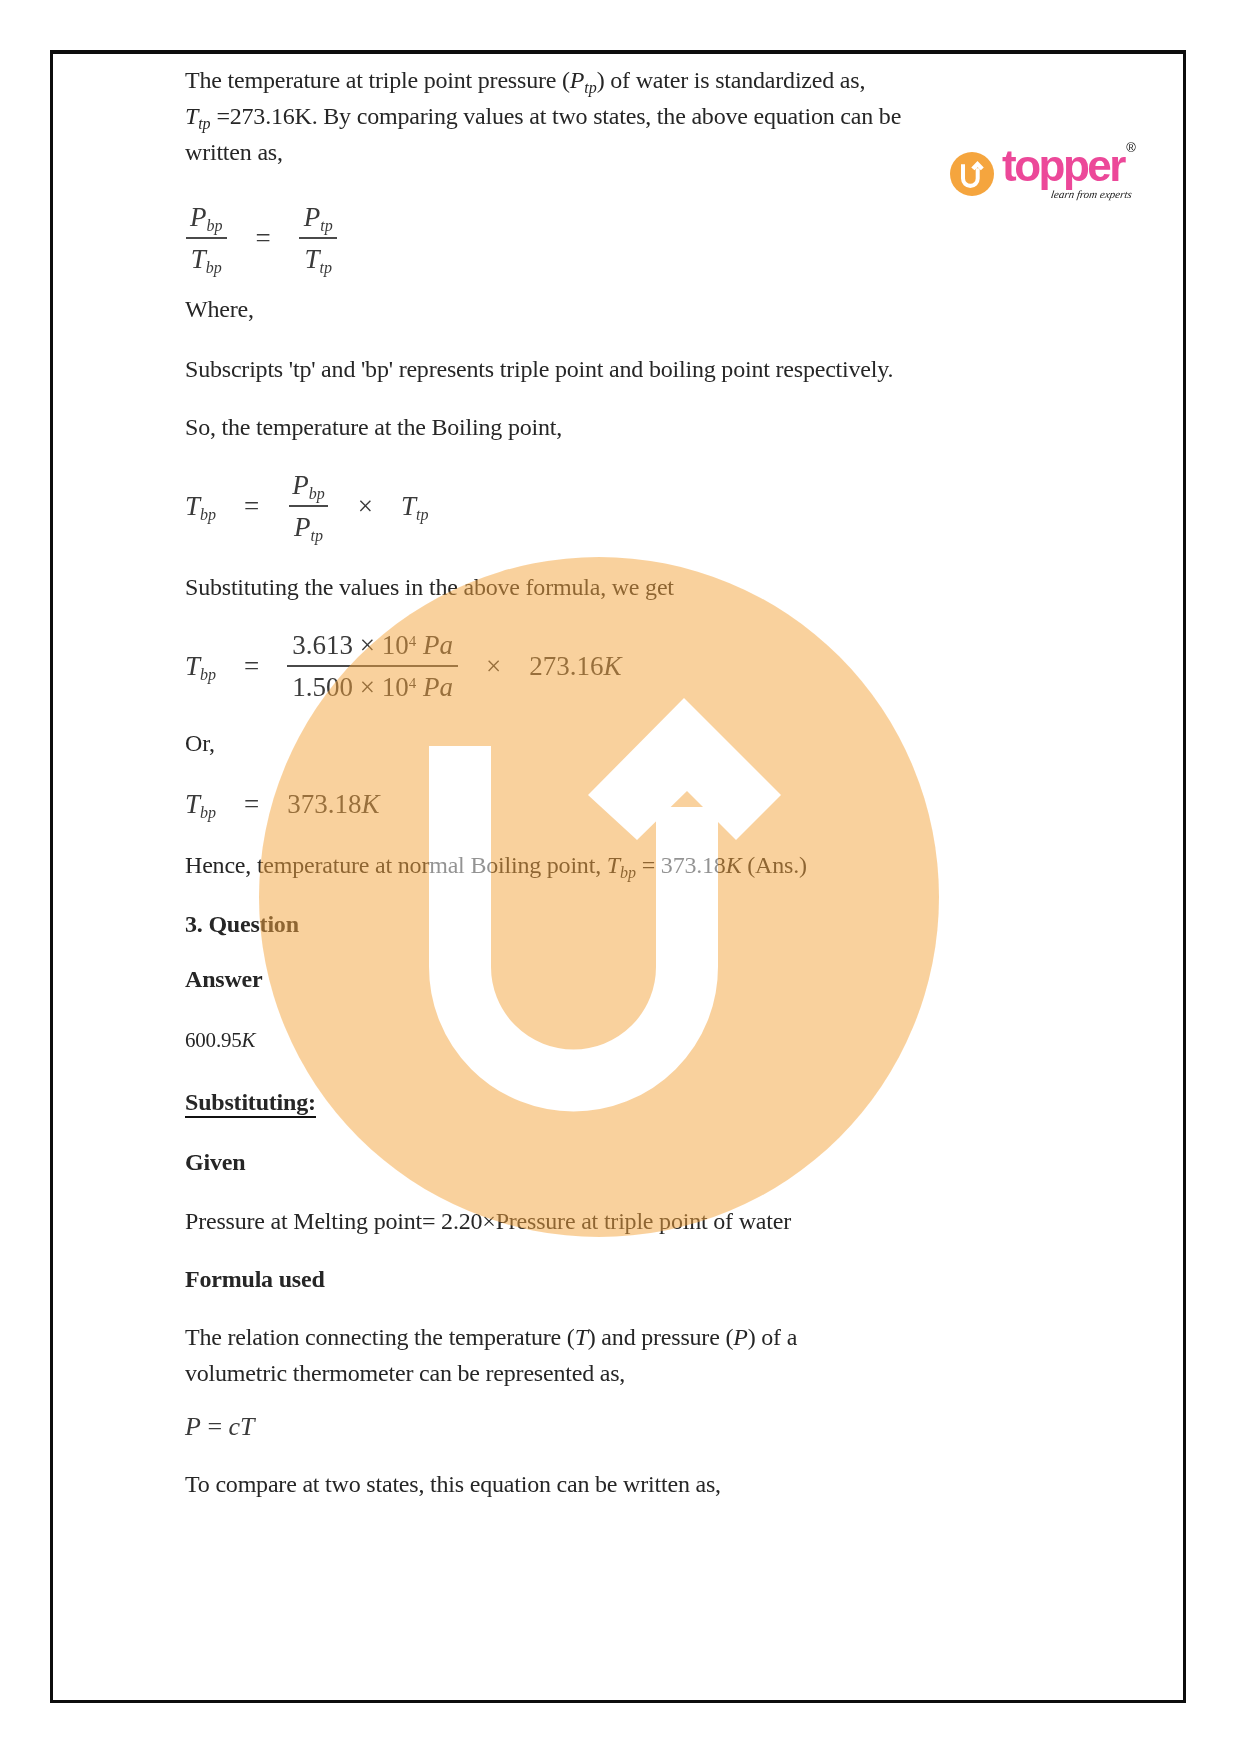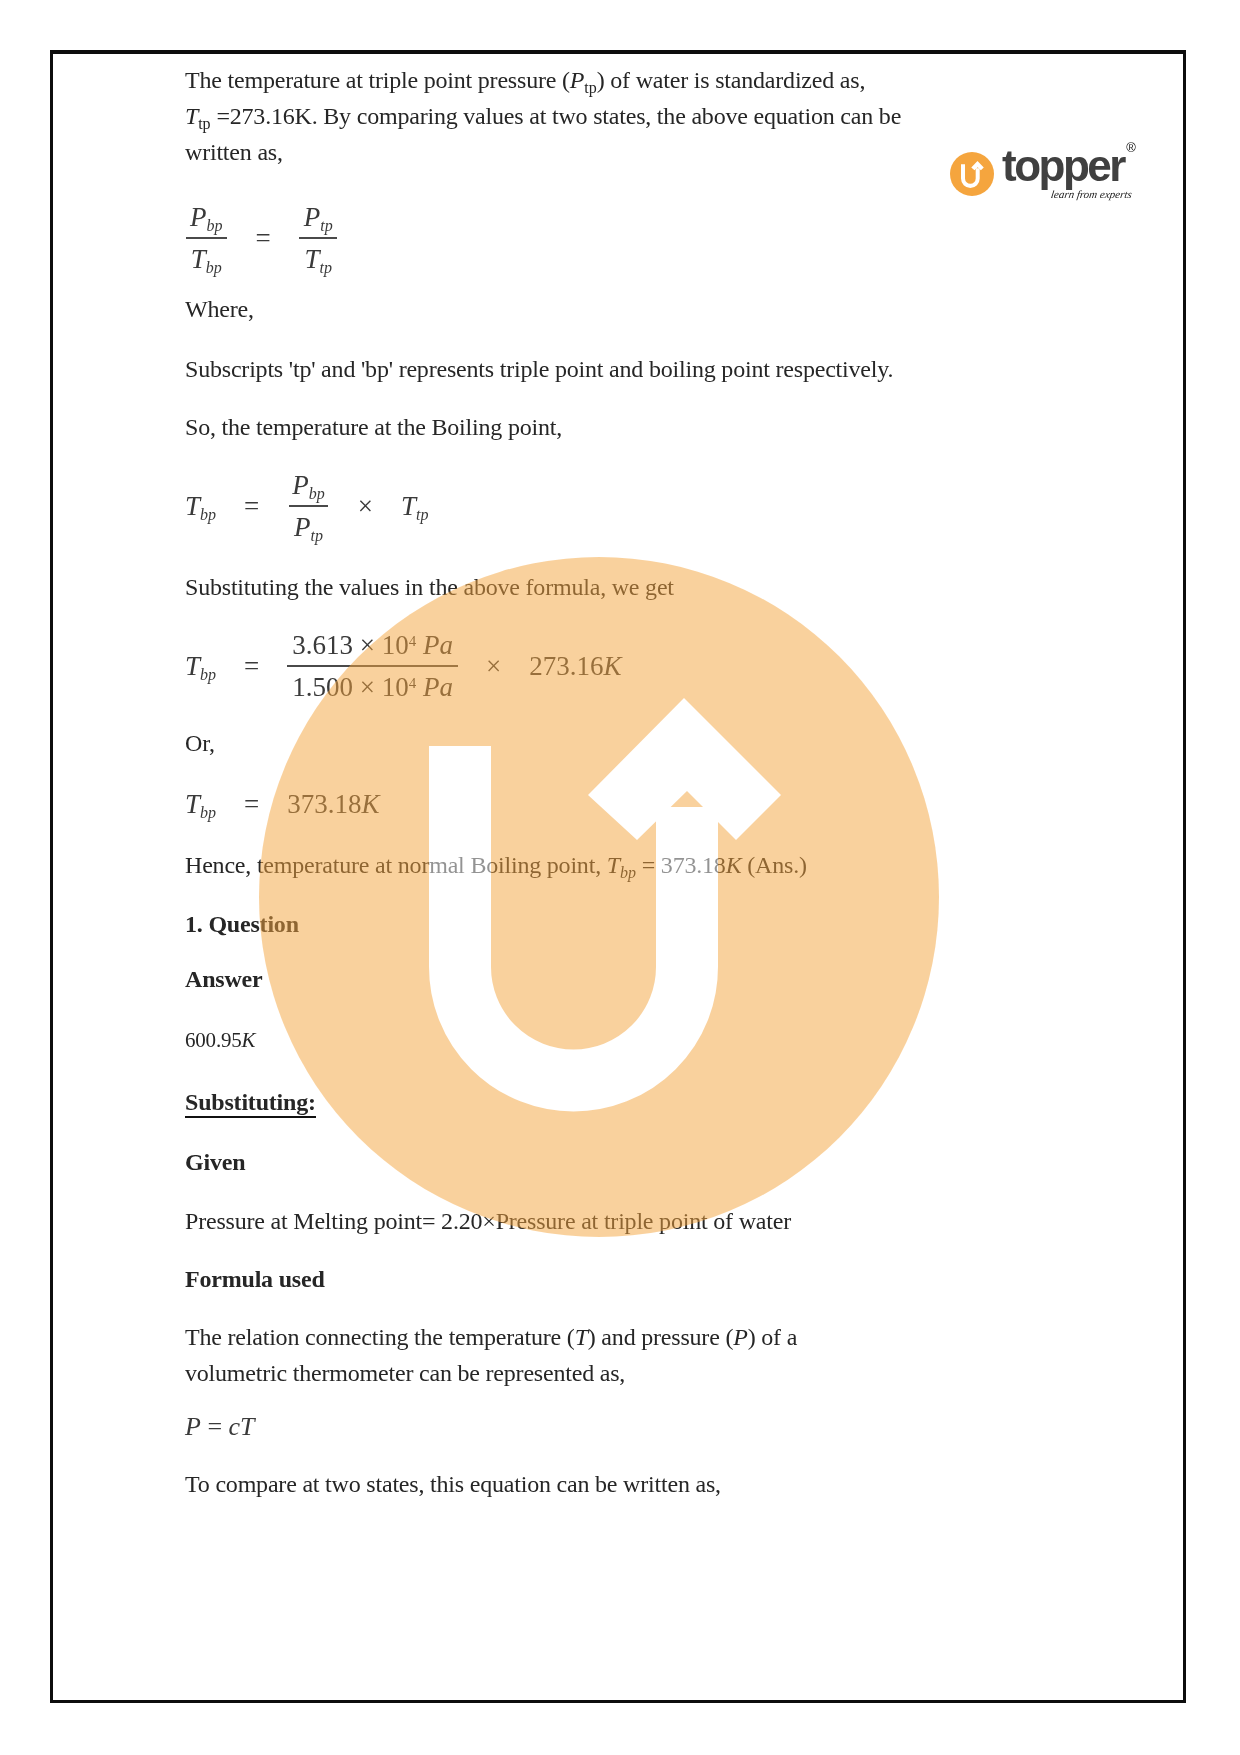--- a/index.html
+++ b/index.html
@@ -5,36 +5,36 @@
   html,body{margin:0;padding:0;background:#ffffff;}
   .canvas{position:relative;width:1240px;height:1755px;background:#ffffff;overflow:hidden;
           font-family:"Liberation Serif", serif;color:#262626;}
   .page{position:absolute;left:50px;top:50px;width:1136px;height:1653px;
         border:3px solid #0d0d0d;border-top-width:4px;box-sizing:border-box;background:#ffffff;}
   .blk{position:absolute;left:132px;font-size:24px;line-height:36px;letter-spacing:-0.2px;white-space:nowrap;}
   .bold{font-weight:700;}
   .underline{border-bottom:2px solid #111;padding-bottom:1px;}
   .it{font-style:italic;}
   .rm{font-style:normal;}
-  sub.sb{font-size:16px;line-height:0;vertical-align:-0.3em;letter-spacing:0;}
+  sub.sb{font-size:16px;font-style:italic;line-height:0;vertical-align:-0.3em;letter-spacing:0;}
   sup.sp{font-size:15px;line-height:0;vertical-align:0.55em;letter-spacing:0;}
   .formula{position:absolute;left:132px;display:flex;align-items:center;gap:28px;
            font-size:27px;line-height:36px;color:#3a3a3a;white-space:nowrap;}
   .frac{display:inline-flex;flex-direction:column;align-items:center;text-align:center;}
   .frac .num{display:block;padding:0 5px 2px 5px;}
   .frac .den{display:block;border-top:2px solid #4a4a4a;padding:2px 5px 0 5px;}
   
   .watermark{position:absolute;left:206px;top:503px;width:680px;height:680px;opacity:0.5;
              pointer-events:none;z-index:5;}
   
   .logo{position:absolute;left:897px;top:88px;display:flex;align-items:flex-start;gap:8px;z-index:2;}
   .logo-icon{width:44px;height:44px;margin-top:10px;}
   .logo-text-wrap{position:relative;}
   .logo-brand{font-family:"Liberation Sans", sans-serif;font-weight:700;font-size:44px;
-              letter-spacing:-2.5px;color:#404040;line-height:48px;}
+              letter-spacing:-2.5px;color:#ec4899;line-height:48px;}
   .logo-reg{position:absolute;right:-12px;top:-2px;font-family:"Liberation Sans",sans-serif;
             font-size:13px;color:#161616;}
   .logo-tagline{position:absolute;right:-8px;bottom:-10px;font-style:italic;font-size:11px;
                 color:#222;font-family:"Liberation Serif",serif;white-space:nowrap;transform:skewX(-8deg);}
 </style>
 </head>
 <body>
 
 <div class="canvas">
   <div class="page">
@@ -90,21 +90,21 @@
     <div class="formula" style="top:732px">
       <span class="it"><span>T</span><sub class="sb">bp</sub></span>
       <span class="rm">=</span>
       <span><span class="rm">373.18</span><span class="it">K</span></span>
     </div>
 
     <div class="blk" style="top:793px">
       <span>Hence, temperature at normal Boiling point, </span><span class="it"><span>T</span><sub class="sb">bp</sub></span><span> = </span><span>373.18</span><span class="it">K</span><span> (Ans.)</span>
     </div>
 
-    <div class="blk bold" style="top:852px">1. Question</div>
+    <div class="blk bold" style="top:852px">3. Question</div>
     <div class="blk bold" style="top:907px">Answer</div>
 
     <div class="blk" style="top:968px;font-size:21px">
       <span class="rm">600.95</span><span class="it">K</span>
     </div>
 
     <div class="blk bold" style="top:1030px">
       <span class="underline">Substituting:</span>
     </div>
 

